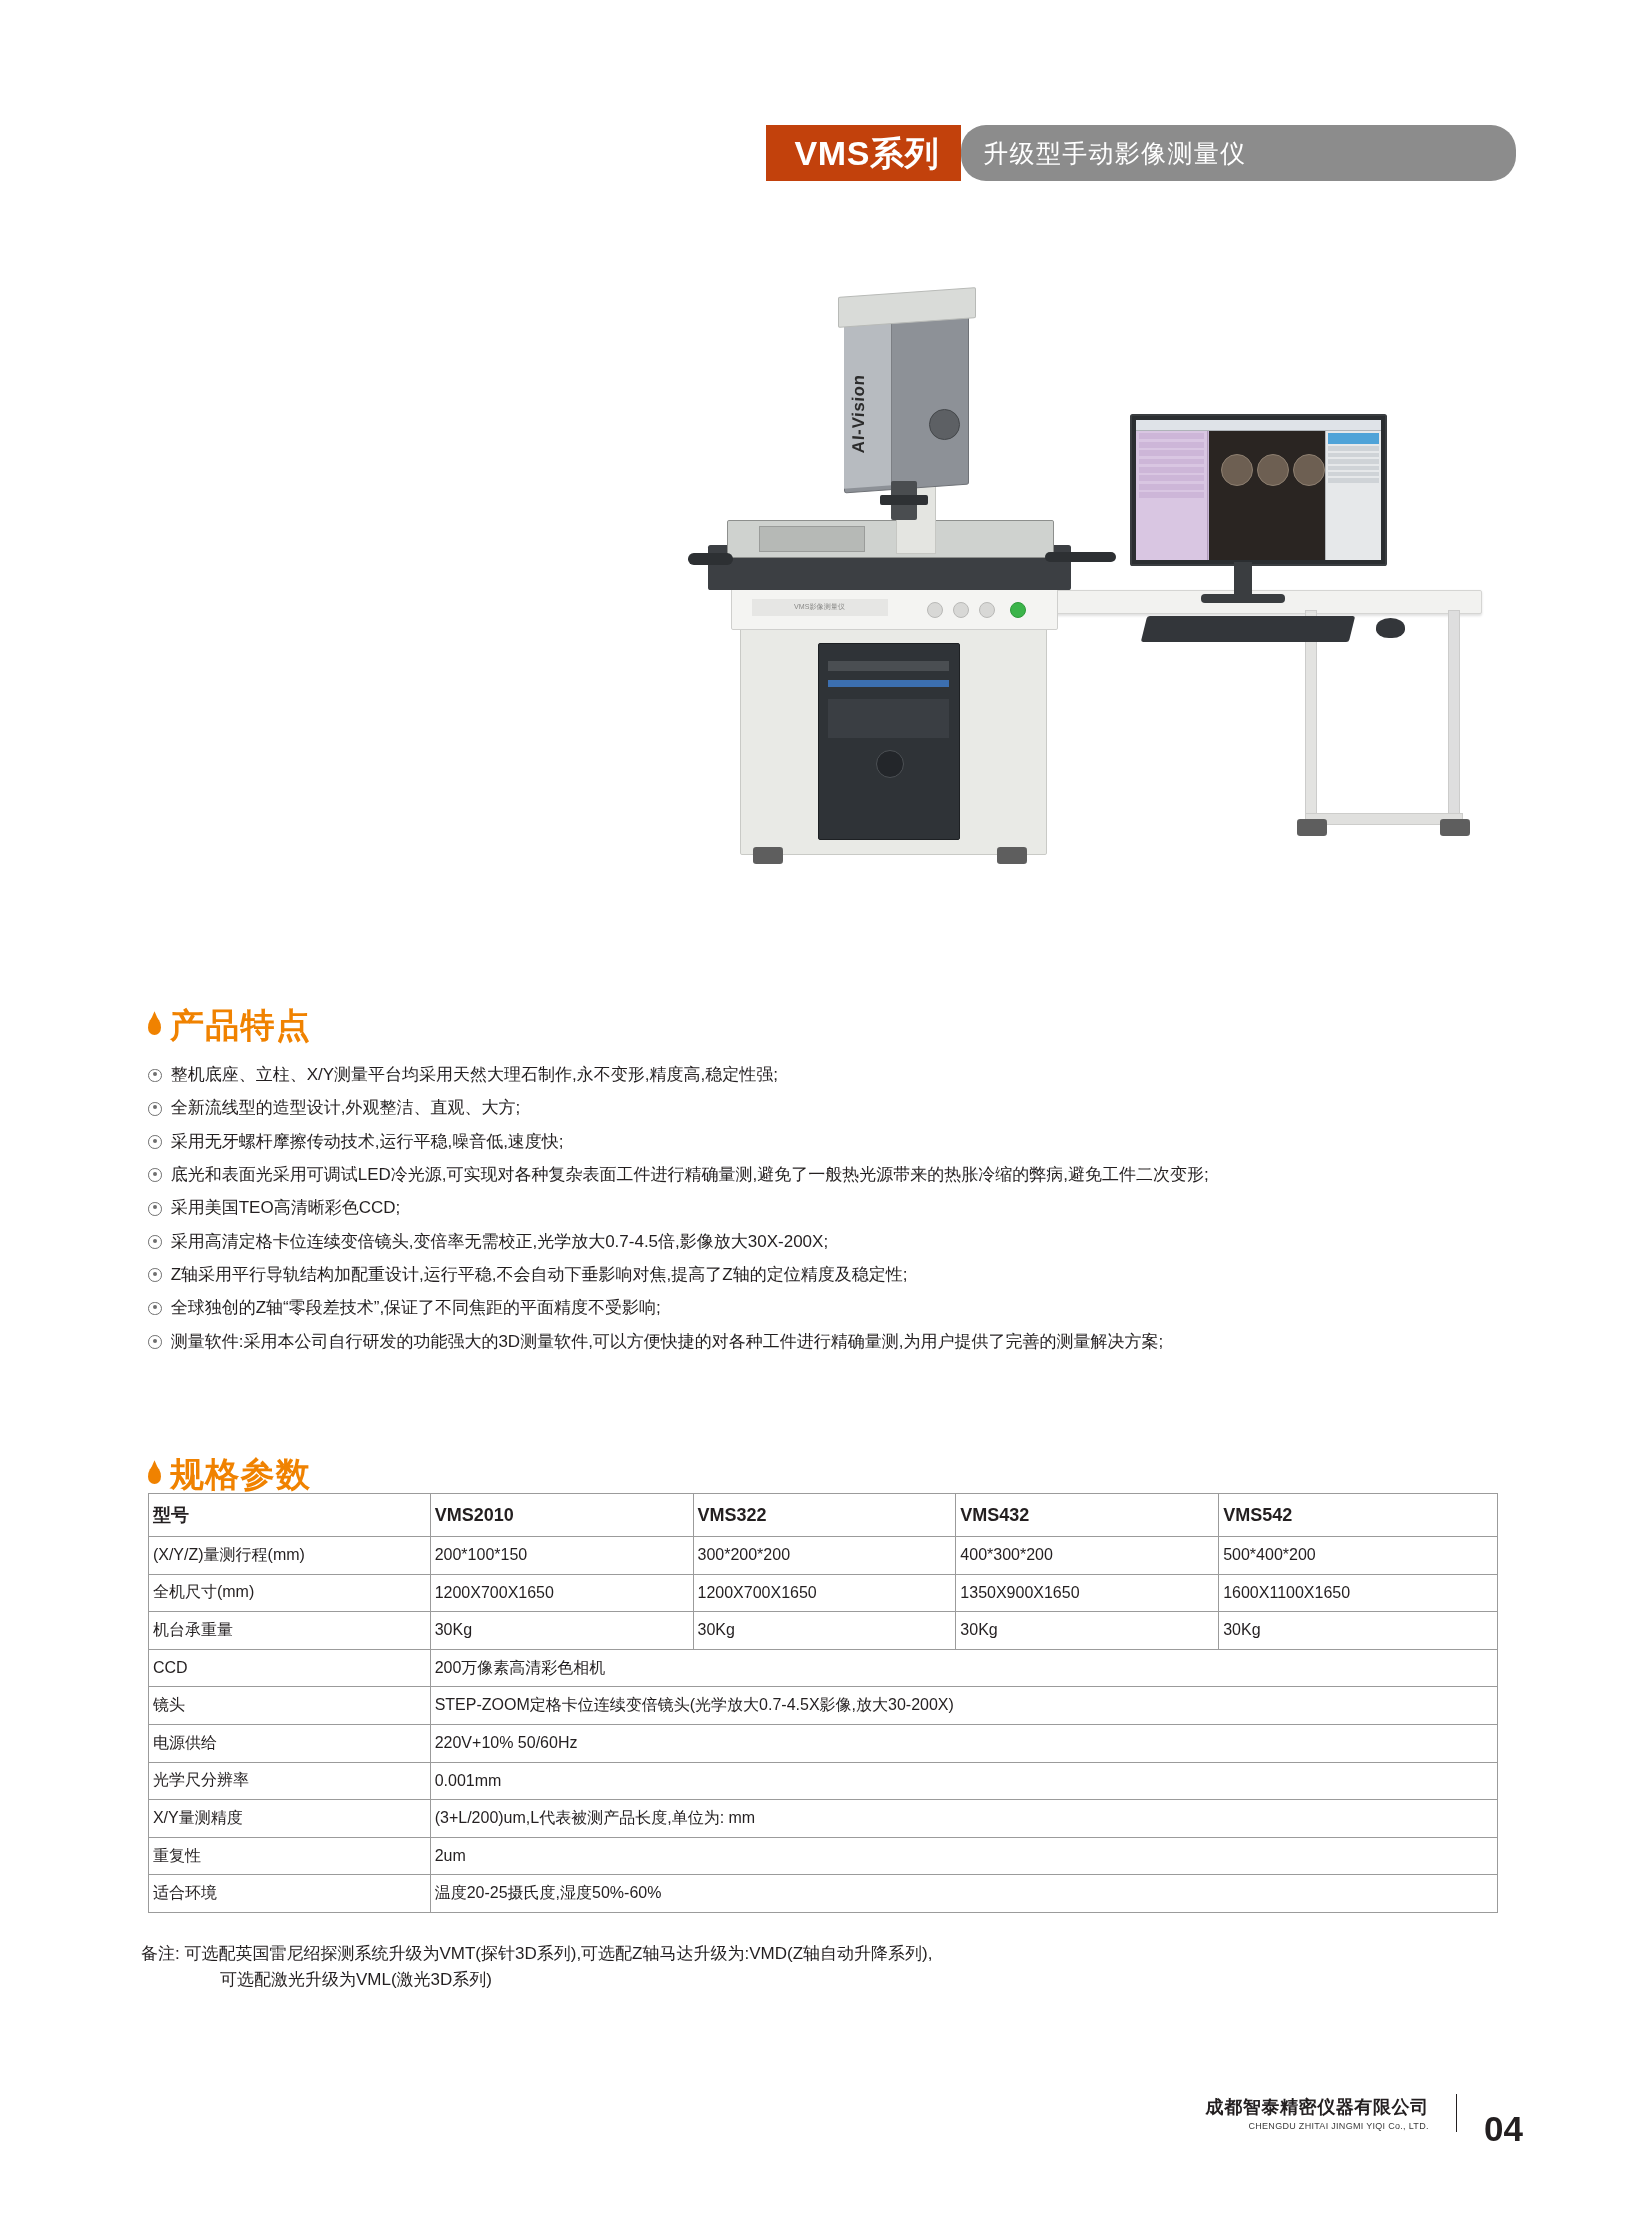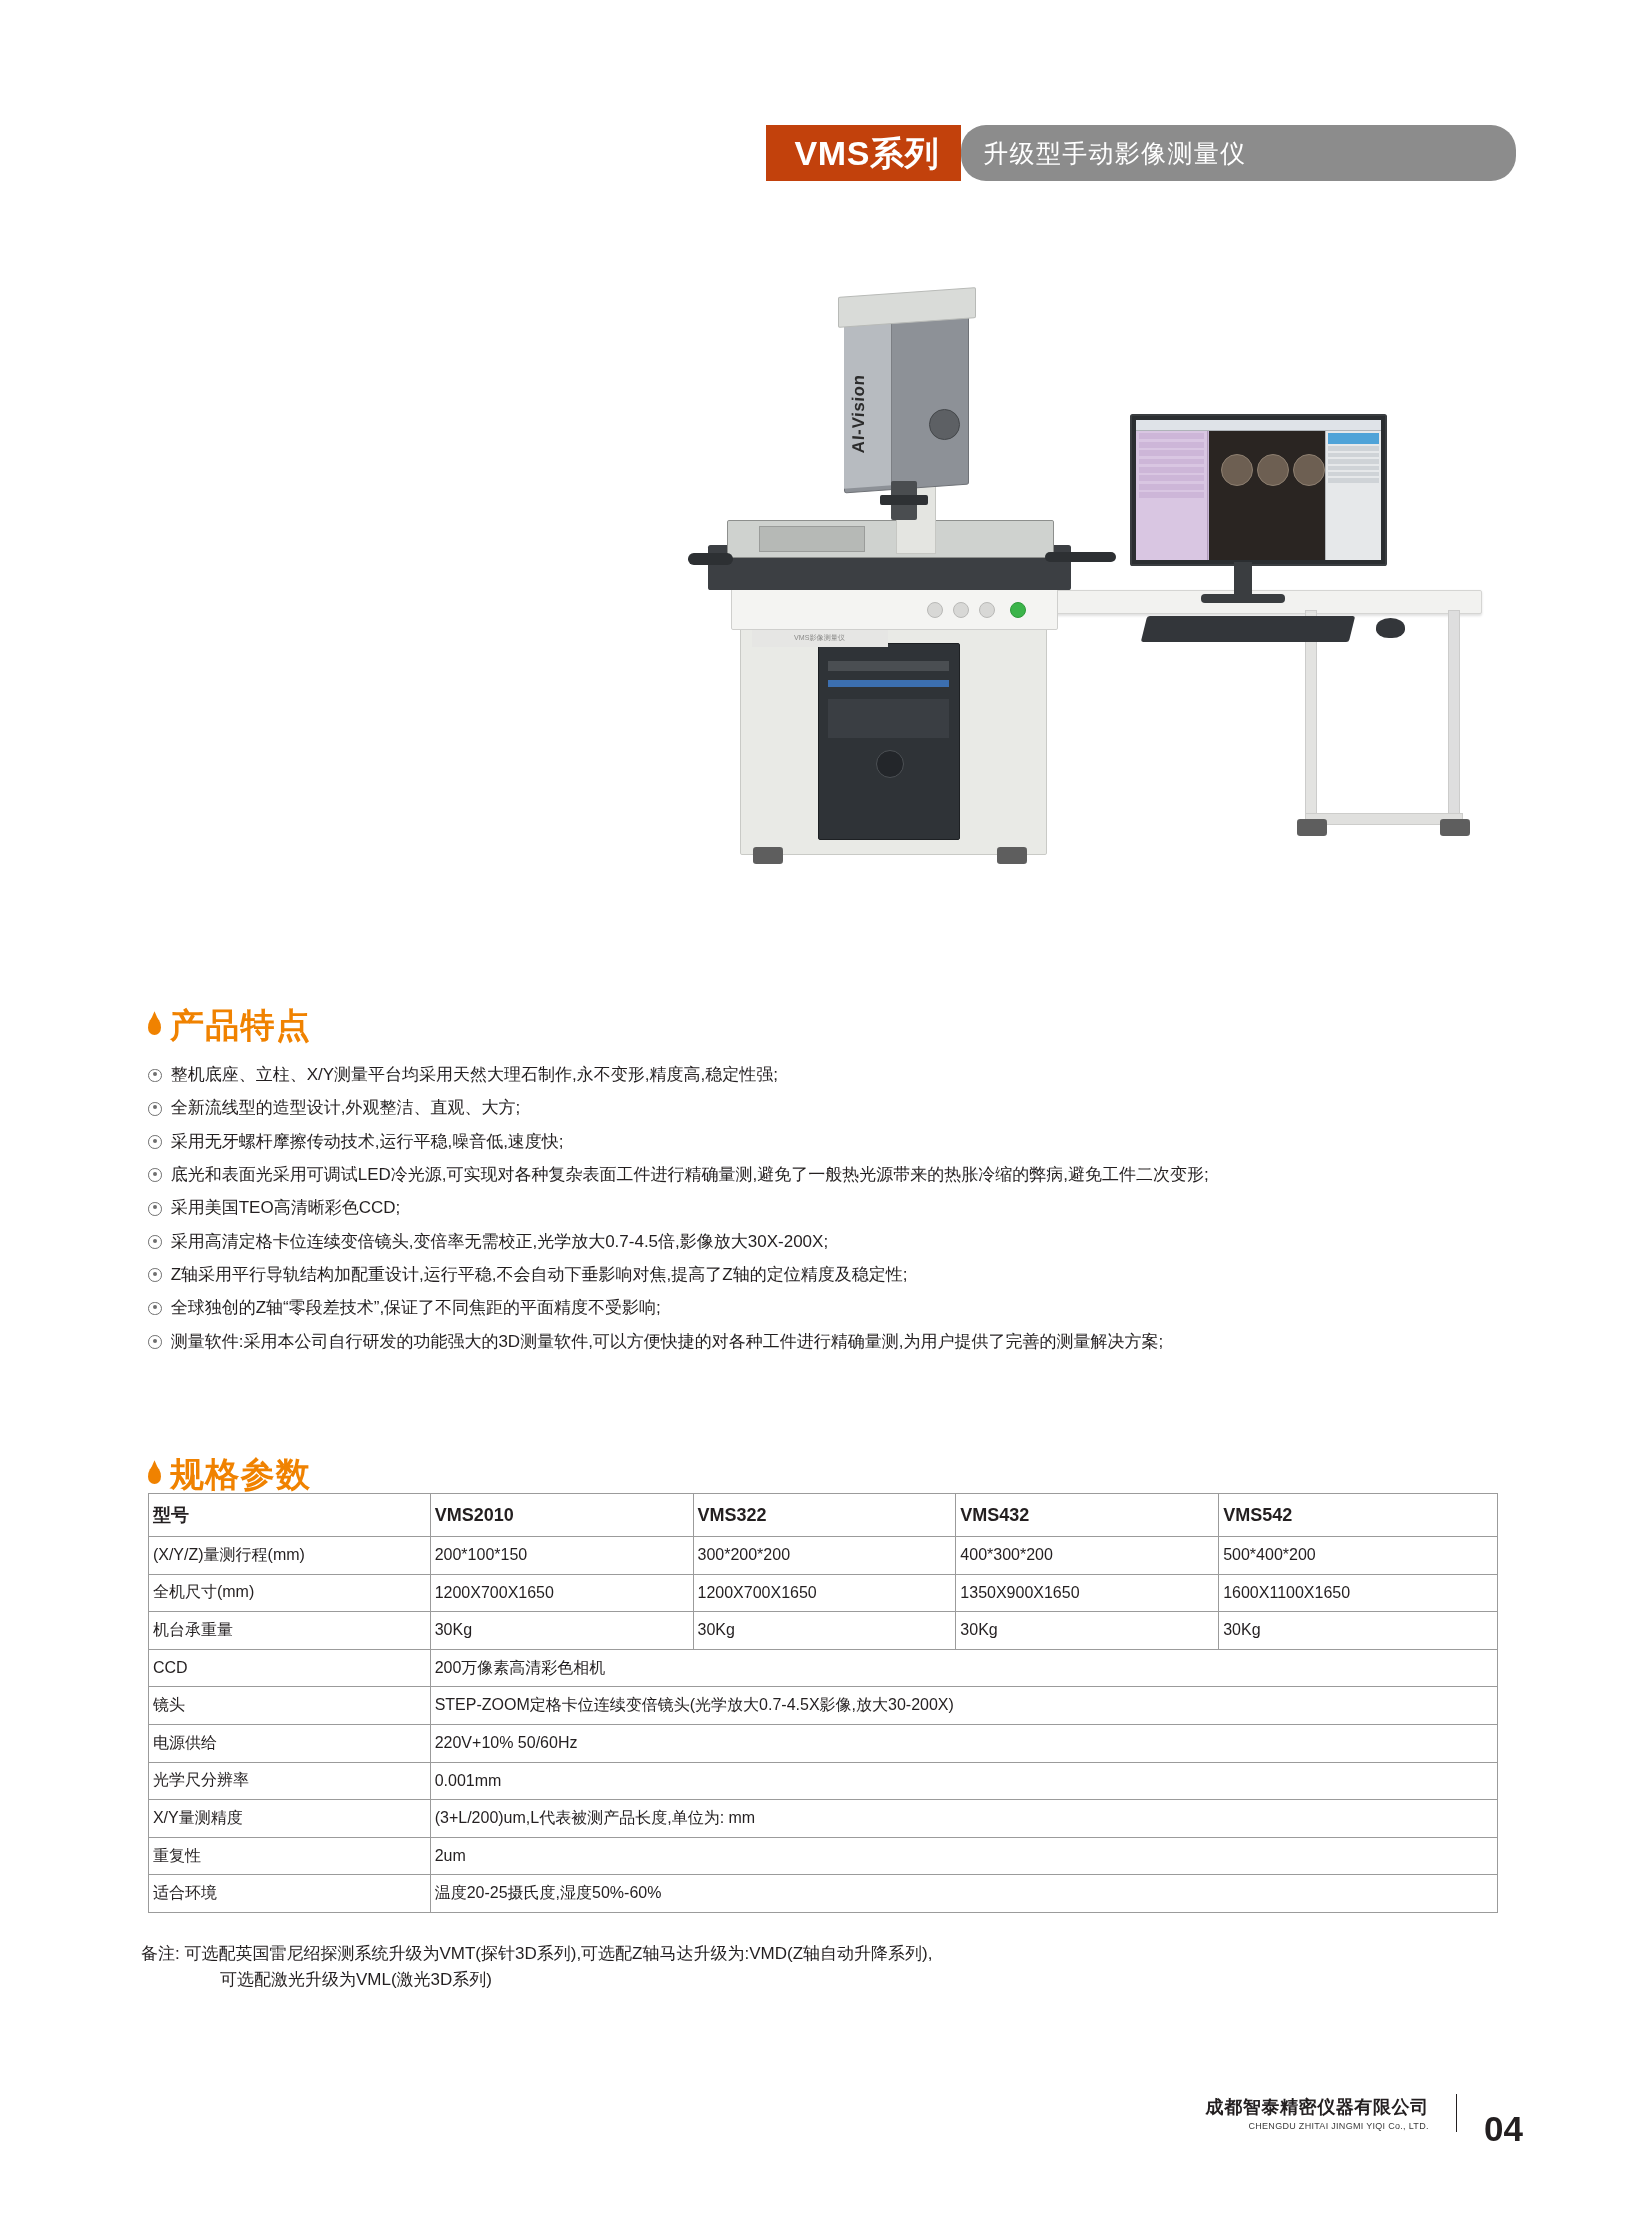--- a/index.html
+++ b/index.html
@@ -176,21 +176,20 @@
     left: 19.5px;
     top: 10.4px;
     width: 136px;
     height: 17px;
     background: #e6e6e4;
     font-size: 7.1px;
     color: #8a8a88;
     line-height: 17px;
     text-align: center;
     overflow: hidden;
-    margin-top: 31px;
   }
   .panel-knob {
     position: absolute;
     width: 14.3px;
     height: 14.3px;
     border-radius: 50%;
     background: #d8d8d6;
     border: 0.6px solid #b9b9b7;
     top: 13px;
   }

